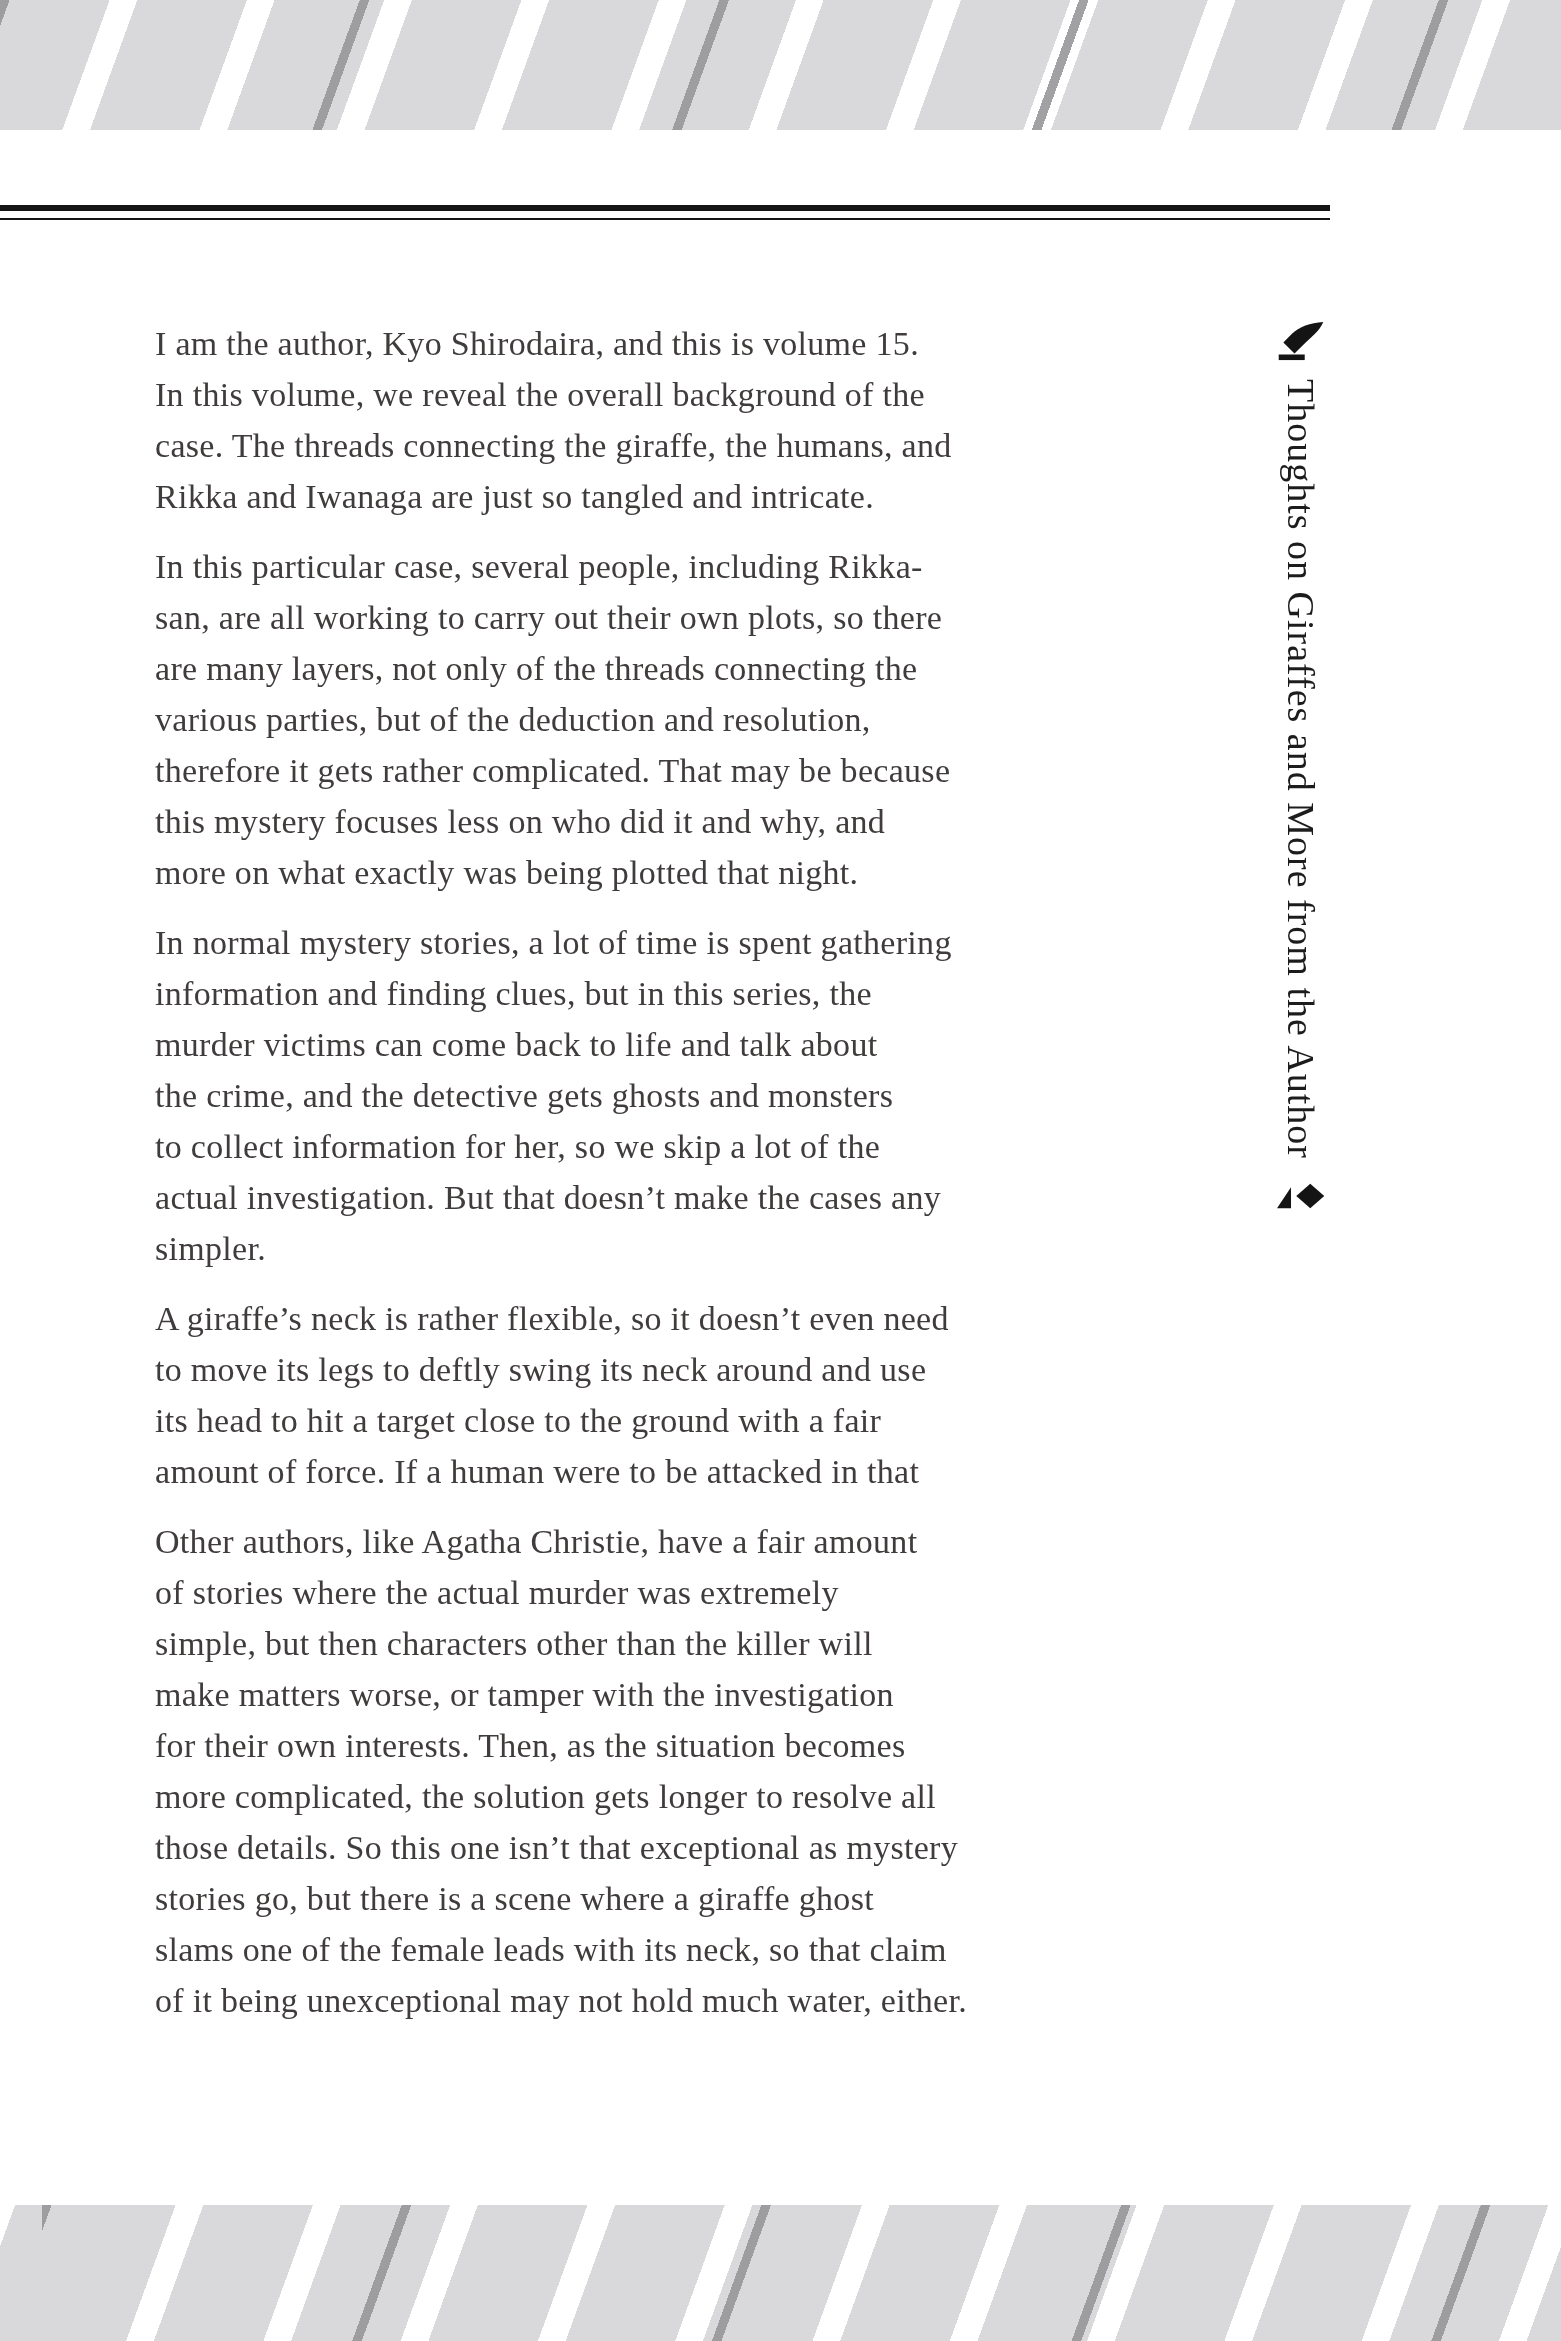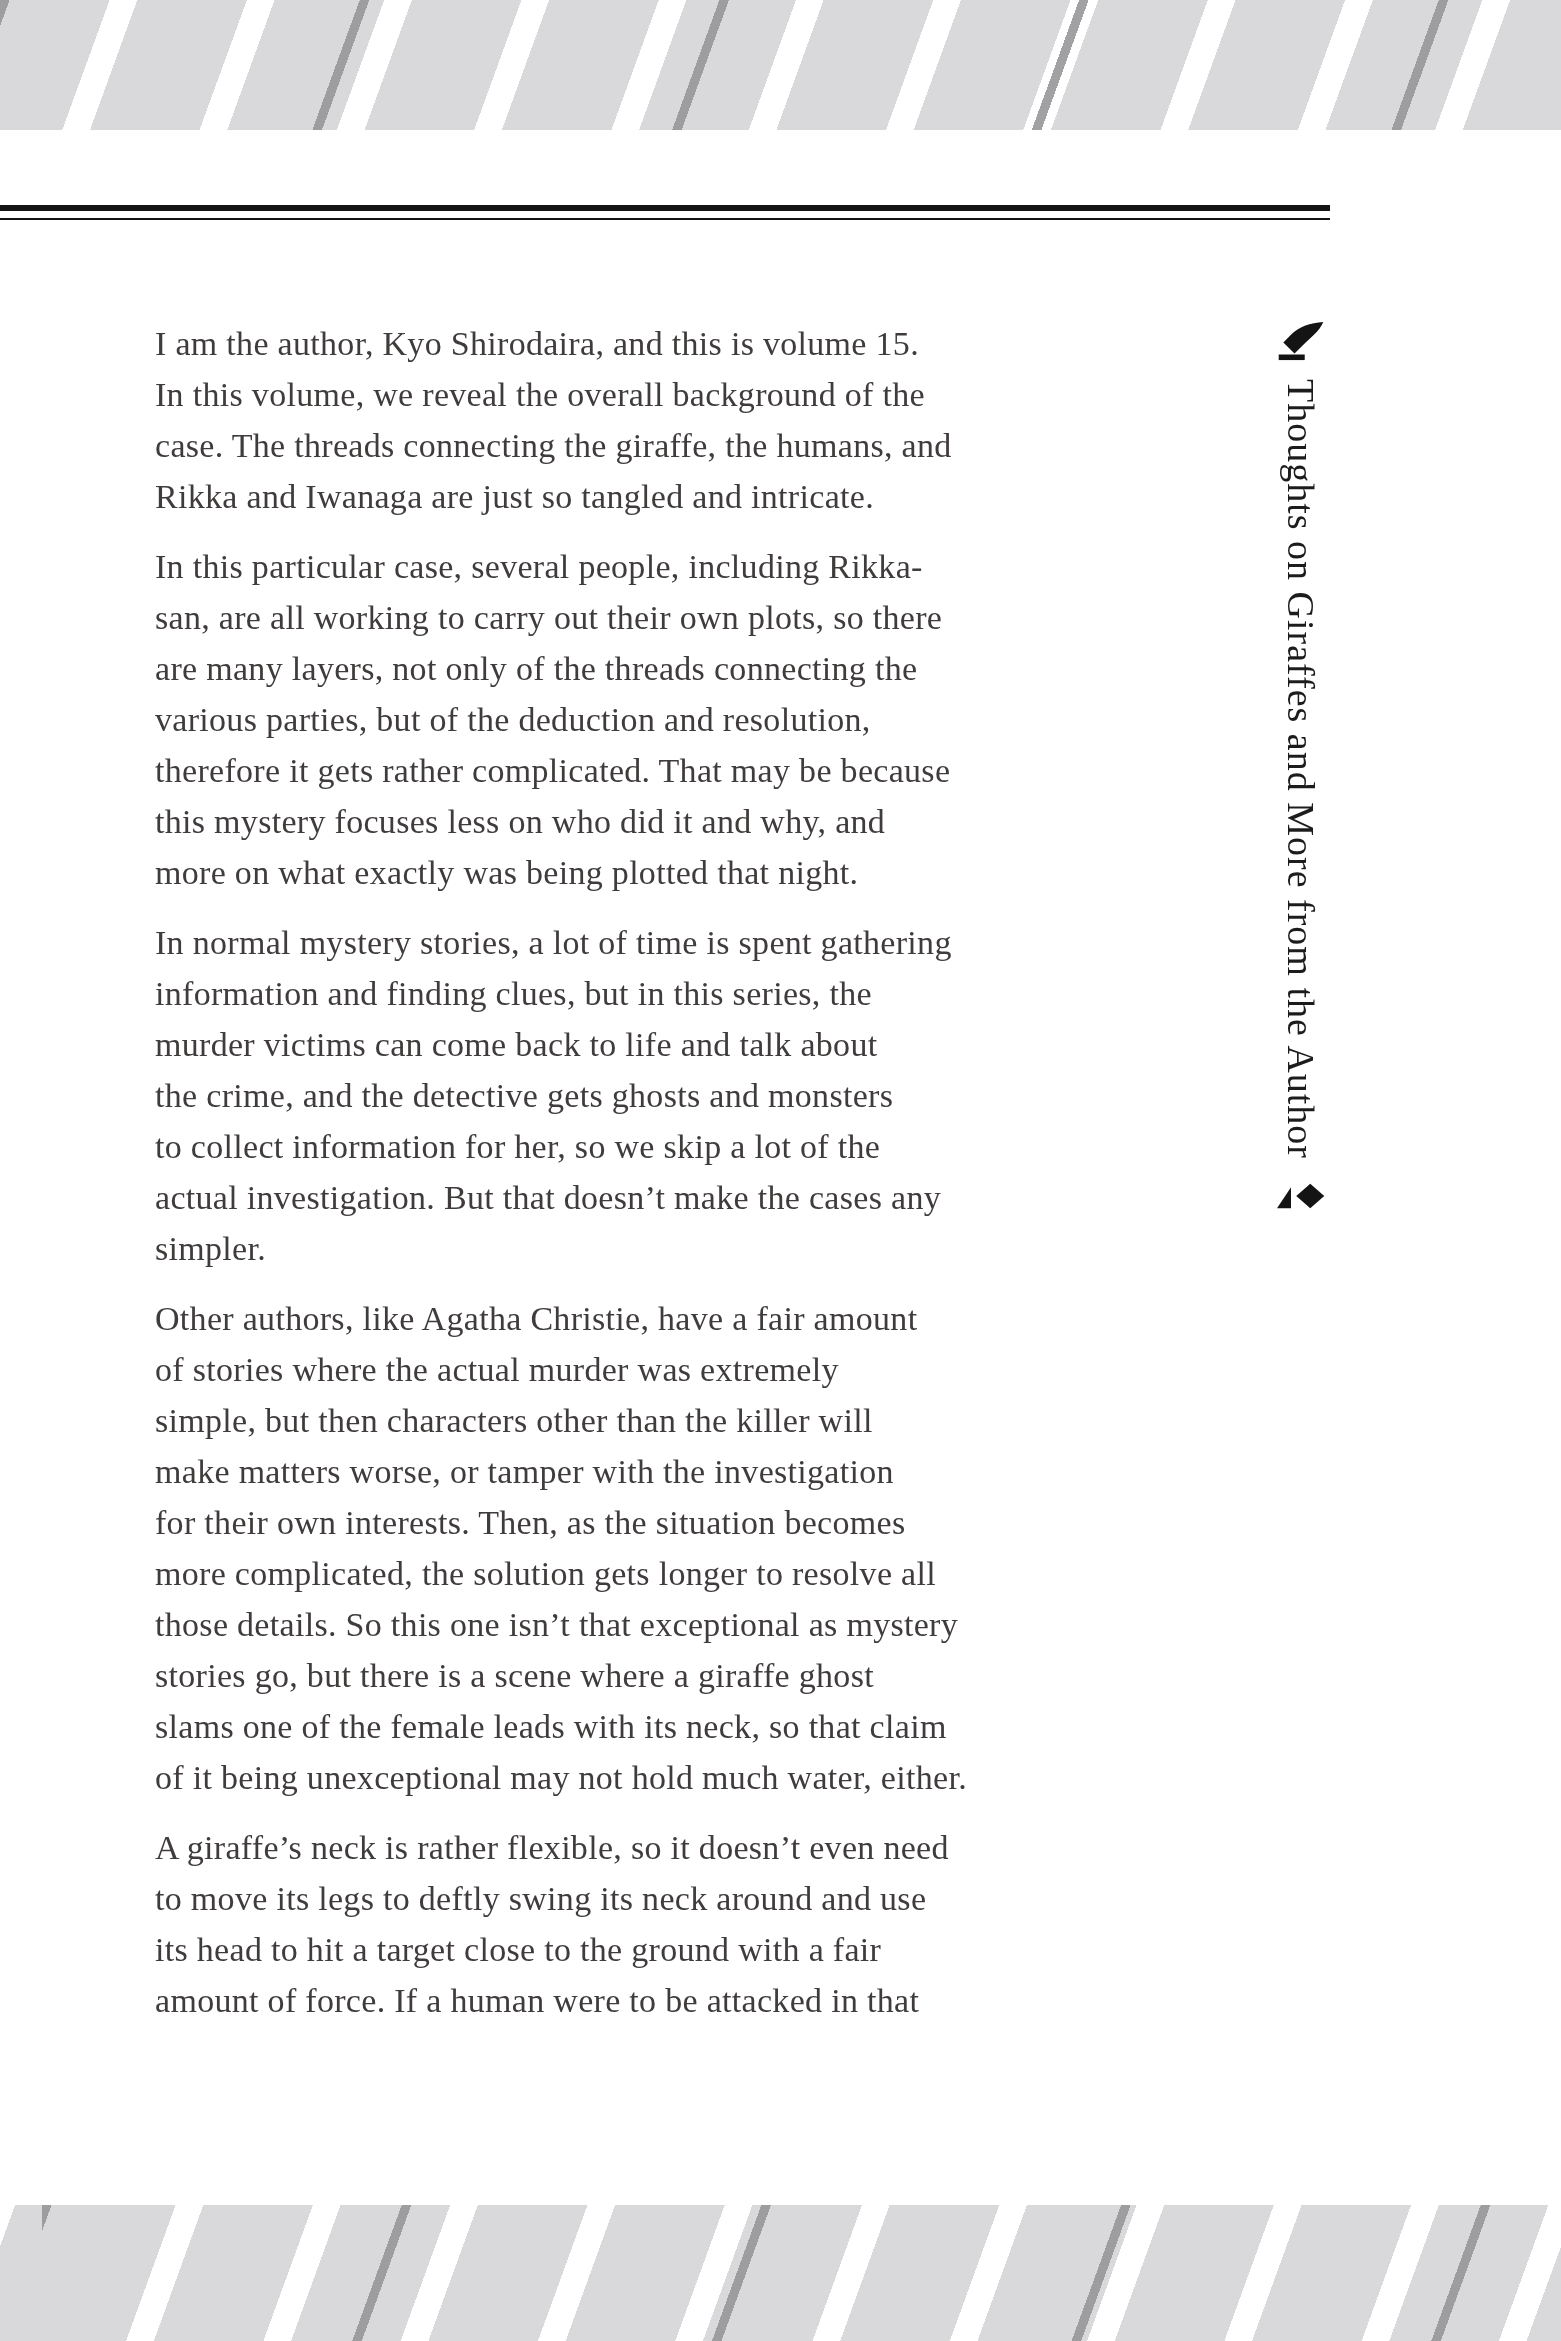--- a/index.html
+++ b/index.html
@@ -93,34 +93,34 @@
 therefore it gets rather complicated. That may be because
 this mystery focuses less on who did it and why, and
 more on what exactly was being plotted that night.</p>
     <p>In normal mystery stories, a lot of time is spent gathering
 information and finding clues, but in this series, the
 murder victims can come back to life and talk about
 the crime, and the detective gets ghosts and monsters
 to collect information for her, so we skip a lot of the
 actual investigation. But that doesn’t make the cases any
 simpler.</p>
+    <p>A giraffe’s neck is rather flexible, so it doesn’t even need
+to move its legs to deftly swing its neck around and use
+its head to hit a target close to the ground with a fair
+amount of force. If a human were to be attacked in that</p>
     <p>Other authors, like Agatha Christie, have a fair amount
 of stories where the actual murder was extremely
 simple, but then characters other than the killer will
 make matters worse, or tamper with the investigation
 for their own interests. Then, as the situation becomes
 more complicated, the solution gets longer to resolve all
 those details. So this one isn’t that exceptional as mystery
 stories go, but there is a scene where a giraffe ghost
 slams one of the female leads with its neck, so that claim
 of it being unexceptional may not hold much water, either.</p>
-    <p>A giraffe’s neck is rather flexible, so it doesn’t even need
-to move its legs to deftly swing its neck around and use
-its head to hit a target close to the ground with a fair
-amount of force. If a human were to be attacked in that</p>
   </main>
 
   <aside class="sidebar">
     <span class="icon pen">
       <svg width="50" height="39" viewBox="0 0 26 21" xmlns="http://www.w3.org/2000/svg">
         <path d="M25 0 C18 0.5 12 2.5 8 6.5 L3.5 11 L9.5 17 L14 12.5 C18 8.5 23 5 25 0 Z"></path>
         <rect x="1" y="17.5" width="14" height="3"></rect>
       </svg>
     </span>
     <h1 class="vertical-title">Thoughts on Giraffes and More from the Author</h1>

